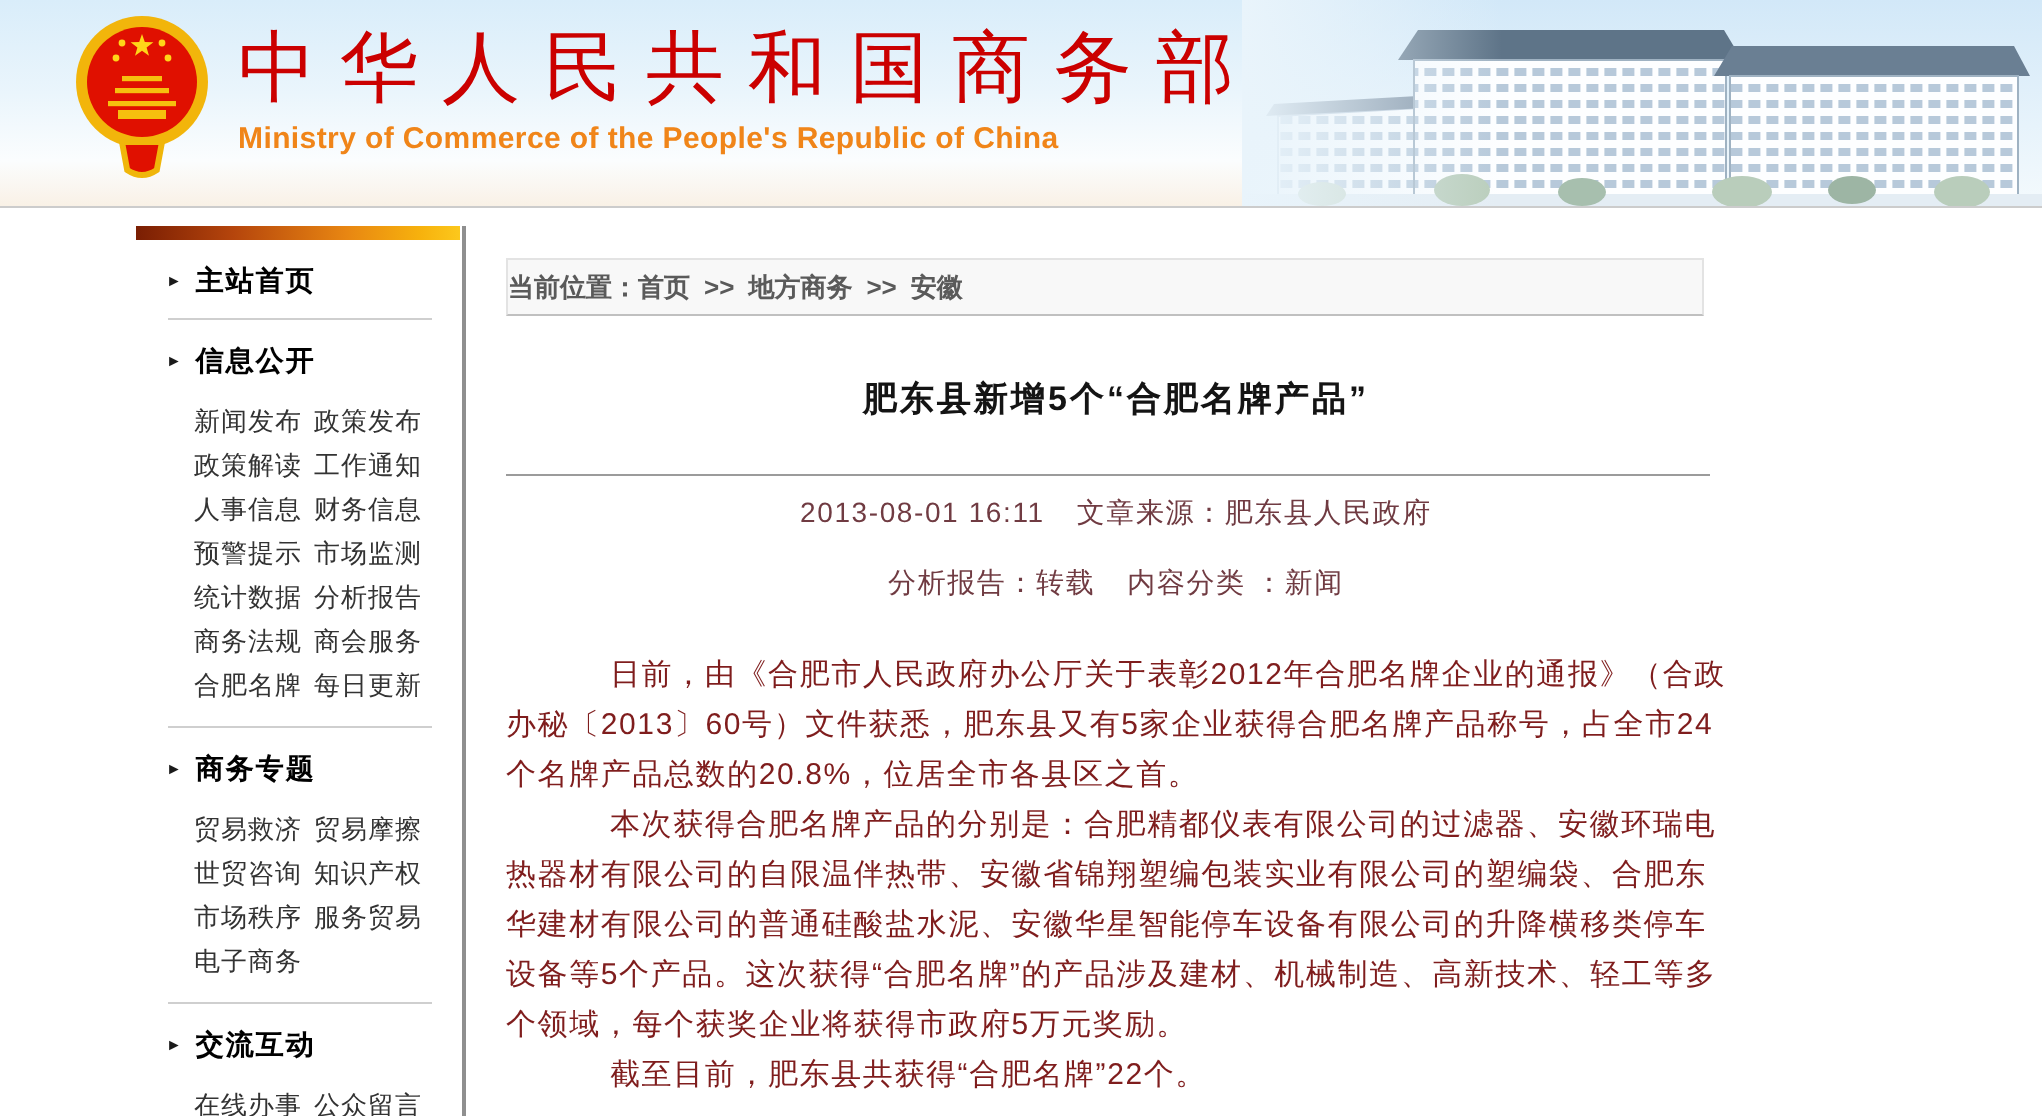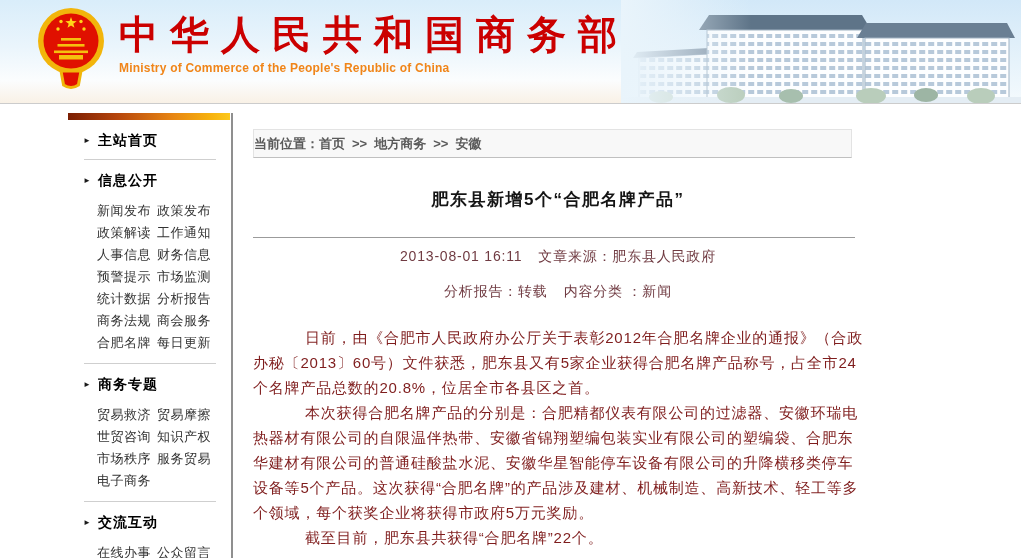--- a/index.html
+++ b/index.html
@@ -11,25 +11,25 @@
 
   
   .site-header {
     position:absolute; left:0; top:0; width:1021px; height:104px;
     background:linear-gradient(180deg,#d9edfa 0%,#eaf5fc 45%,#fbfdfe 78%,#f9f1e6 100%);
     border-bottom:1px solid #cccccc;
   }
   .emblem { position:absolute; left:34px; top:5px; width:74px; height:92px; }
   .titles { position:absolute; left:119px; top:12px; white-space:nowrap; }
   .title-cn {
-    font-size:39px; font-weight:bold; color:#cb0000;
+    font-size:39px; font-weight:normal; color:#cb0000;
     letter-spacing:12px; line-height:46px;
   }
   .title-en {
-    font-size:12px; font-weight:bold; color:#f08519; margin-top:3px; letter-spacing:0.2px;
+    font-size:15px; font-weight:bold; color:#f08519; margin-top:3px; letter-spacing:0.2px;
   }
   .building { position:absolute; right:0; top:0; width:400px; height:103px; }
 
   
   .sidebar { position:absolute; left:68px; top:113px; width:162px; }
   .grad-bar {
     height:7px;
     background:linear-gradient(90deg,#7a1e03 0%,#b5450c 30%,#e88612 65%,#f7b20d 88%,#fcc81c 100%);
   }
   .vline { position:absolute; left:231px; top:113px; width:2px; height:445px; background:#8f8f8f; }

